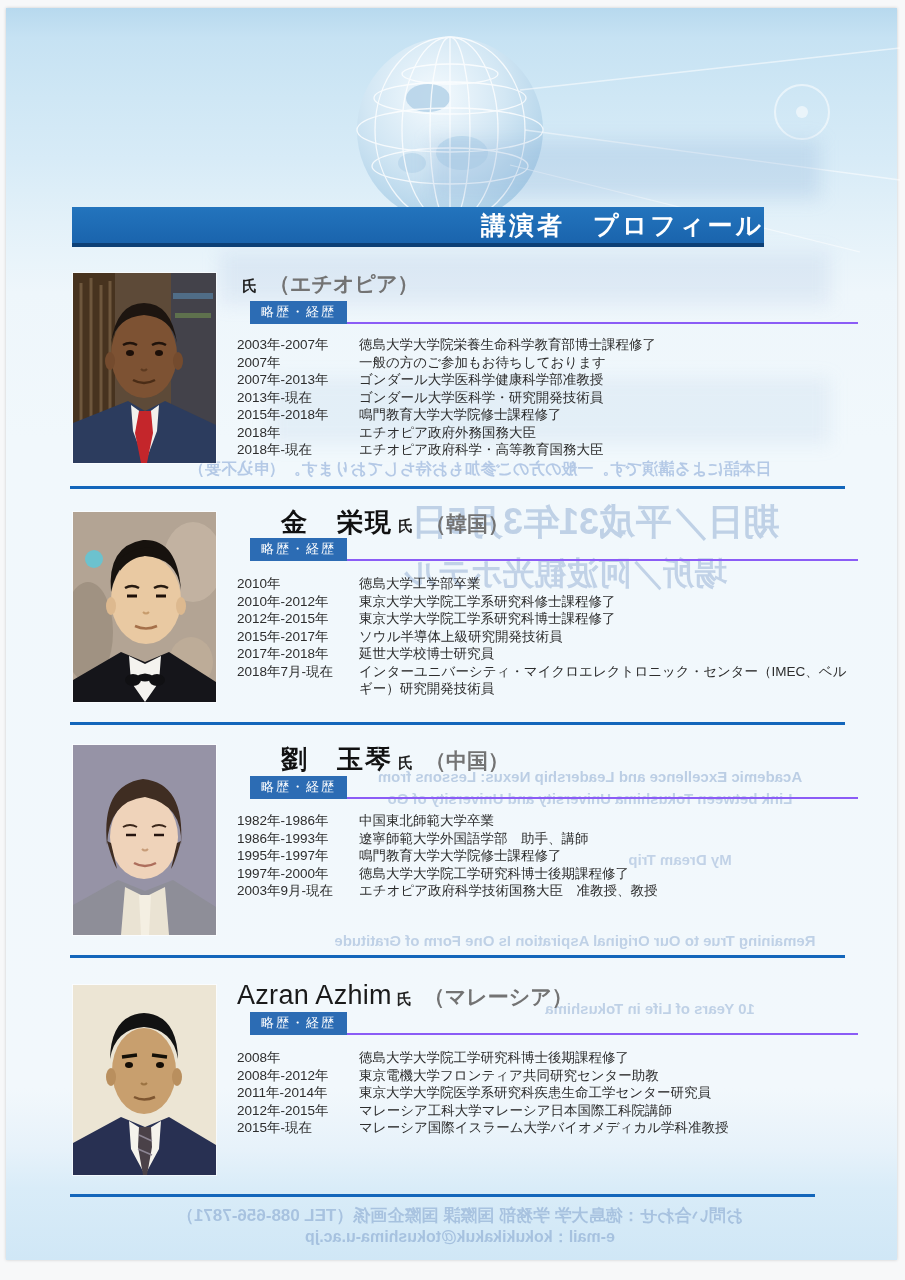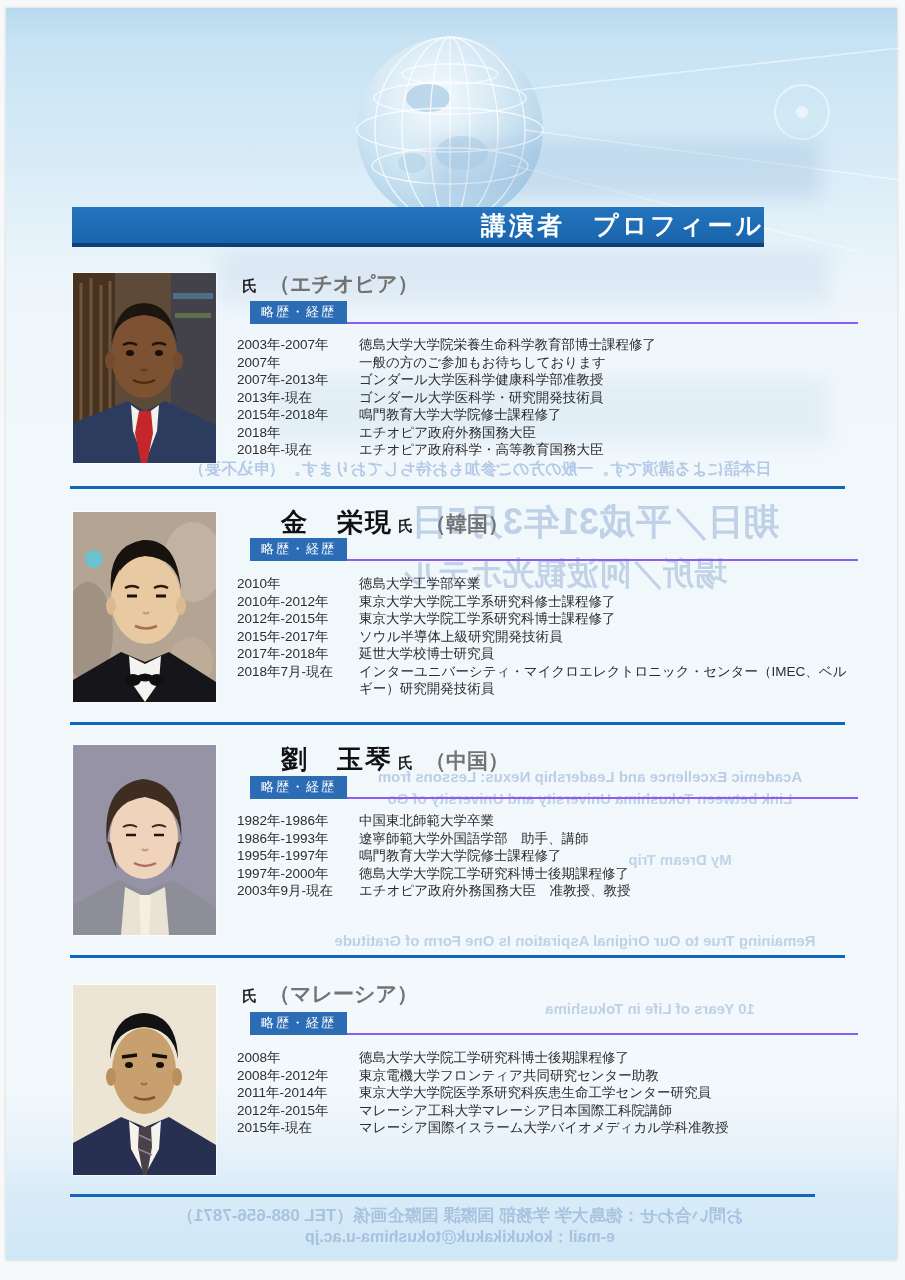--- a/index.html
+++ b/index.html
@@ -252,21 +252,21 @@
       <div class="career-row">
         <span class="period">1995年-1997年</span>
         <span class="desc">鳴門教育大学大学院修士課程修了</span>
       </div>
       <div class="career-row">
         <span class="period">1997年-2000年</span>
         <span class="desc">徳島大学大学院工学研究科博士後期課程修了</span>
       </div>
       <div class="career-row">
         <span class="period">2003年9月-現在</span>
-        <span class="desc">エチオピア政府外務国務大臣　准教授、教授</span>
+        <span class="desc">エチオピア政府科学技術国務大臣　准教授、教授</span>
       </div>
     </div>
 
   <div class="sep" style="top:955px;"></div>
 
   <svg class="photo" style="top:985px;" viewBox="0 0 143 190">
     <rect width="143" height="190" fill="#ece5d4"></rect>
     <path d="M0 158 L48 132 L72 142 L96 132 L143 160 L143 190 L0 190 Z" fill="#283052"></path>
     <path d="M56 136 L72 146 L88 136 L86 164 L72 190 L58 164 Z" fill="#f5f3ec"></path>
     <path d="M66 142 L78 142 L79 162 L74 190 L70 190 L65 162 Z" fill="#4a4148"></path>
@@ -277,20 +277,21 @@
     <ellipse cx="38" cy="92" rx="5" ry="9" fill="#b98f5e"></ellipse>
     <ellipse cx="104" cy="92" rx="5" ry="9" fill="#b98f5e"></ellipse>
     <path d="M49 72 L64 70" stroke="#141008" stroke-width="3.5"></path>
     <path d="M79 70 L94 72" stroke="#141008" stroke-width="3.5"></path>
     <ellipse cx="56" cy="80" rx="4" ry="3" fill="#140d06"></ellipse>
     <ellipse cx="87" cy="80" rx="4" ry="3" fill="#140d06"></ellipse>
     <path d="M68 98 Q71 101 74 98" stroke="#9c7342" stroke-width="2" fill="none"></path>
     <path d="M61 112 Q71 117 82 112" stroke="#7e5631" stroke-width="2.5" fill="none"></path>
   </svg>
   <div class="name-row" style="top:980px;">
+    <span class="name-en">Azran Azhim</span>
     <span class="honorific">氏</span>
     <span class="country">（マレーシア）</span>
   </div>
   <div class="badge-row" style="top:1012px;">
     <span class="badge">略歴・経歴</span>
   </div>
   <div class="career" style="top:1041px;">
       <div class="career-row">
         <span class="period">2008年</span>
         <span class="desc">徳島大学大学院工学研究科博士後期課程修了</span>

